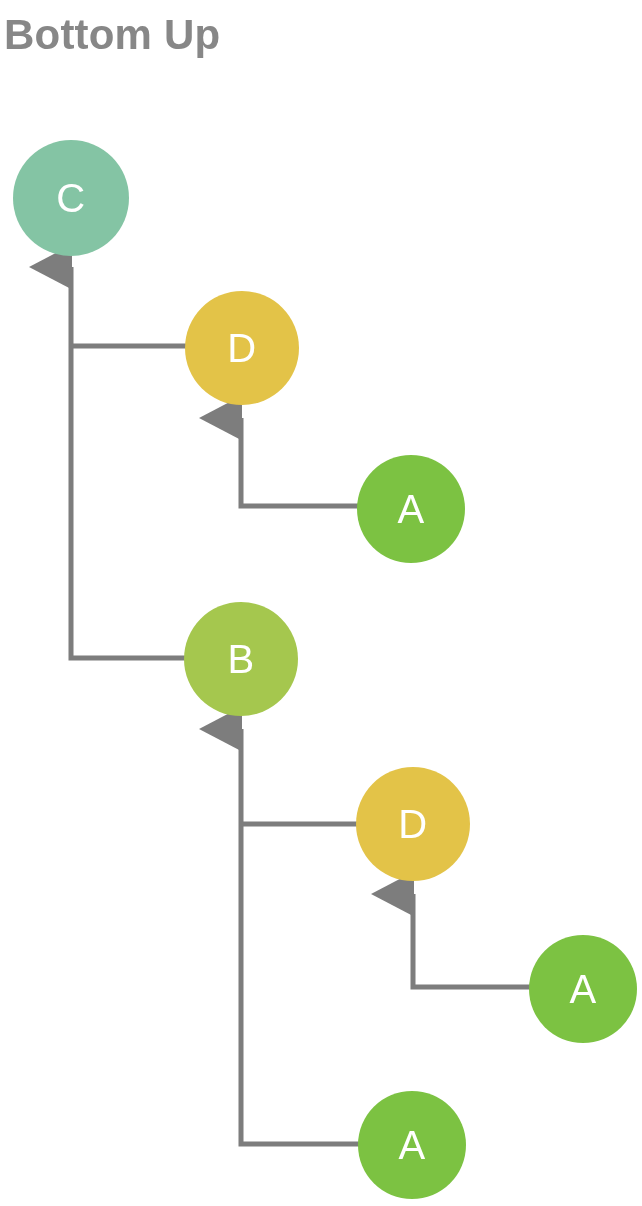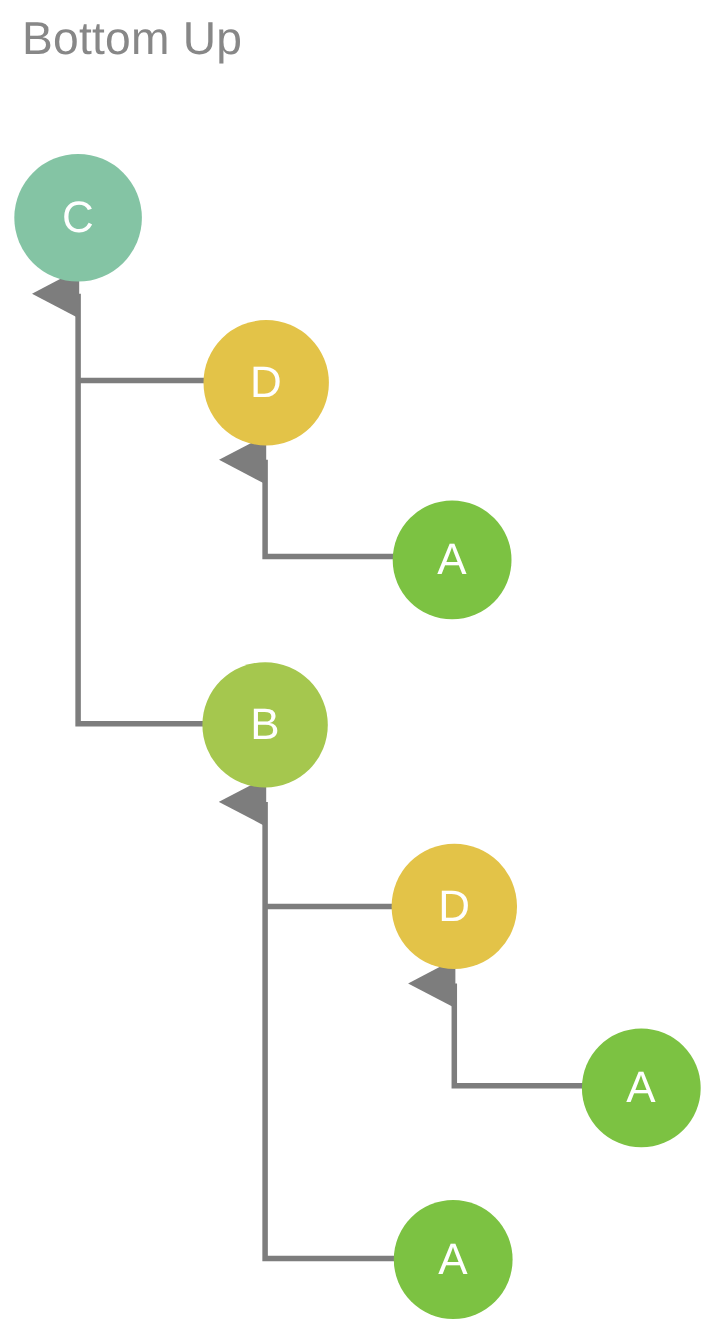--- a/index.html
+++ b/index.html
@@ -12,24 +12,24 @@
   }
   #canvas {
     position: relative;
     width: 642px;
     height: 1206px;
     background: #ffffff;
     overflow: hidden;
   }
   #title {
     position: absolute;
-    left: 20px;
+    left: 4px;
     top: 14px;
     font-size: 42px;
-    font-weight: 400;
+    font-weight: 700;
     color: #878787;
     letter-spacing: 0.2px;
     line-height: 1;
     white-space: nowrap;
   }
   #edges {
     position: absolute;
     left: 0;
     top: 0;
     width: 642px;

